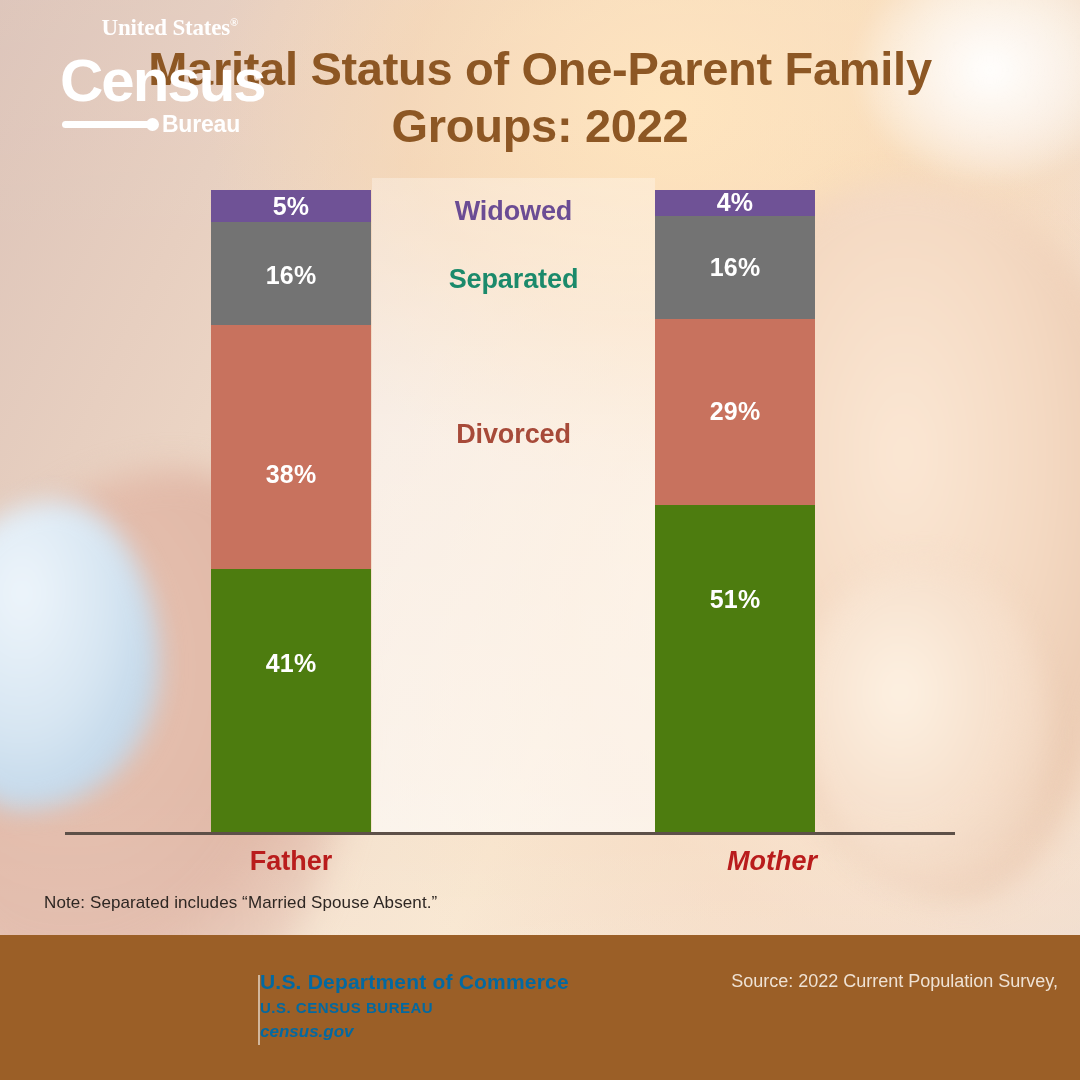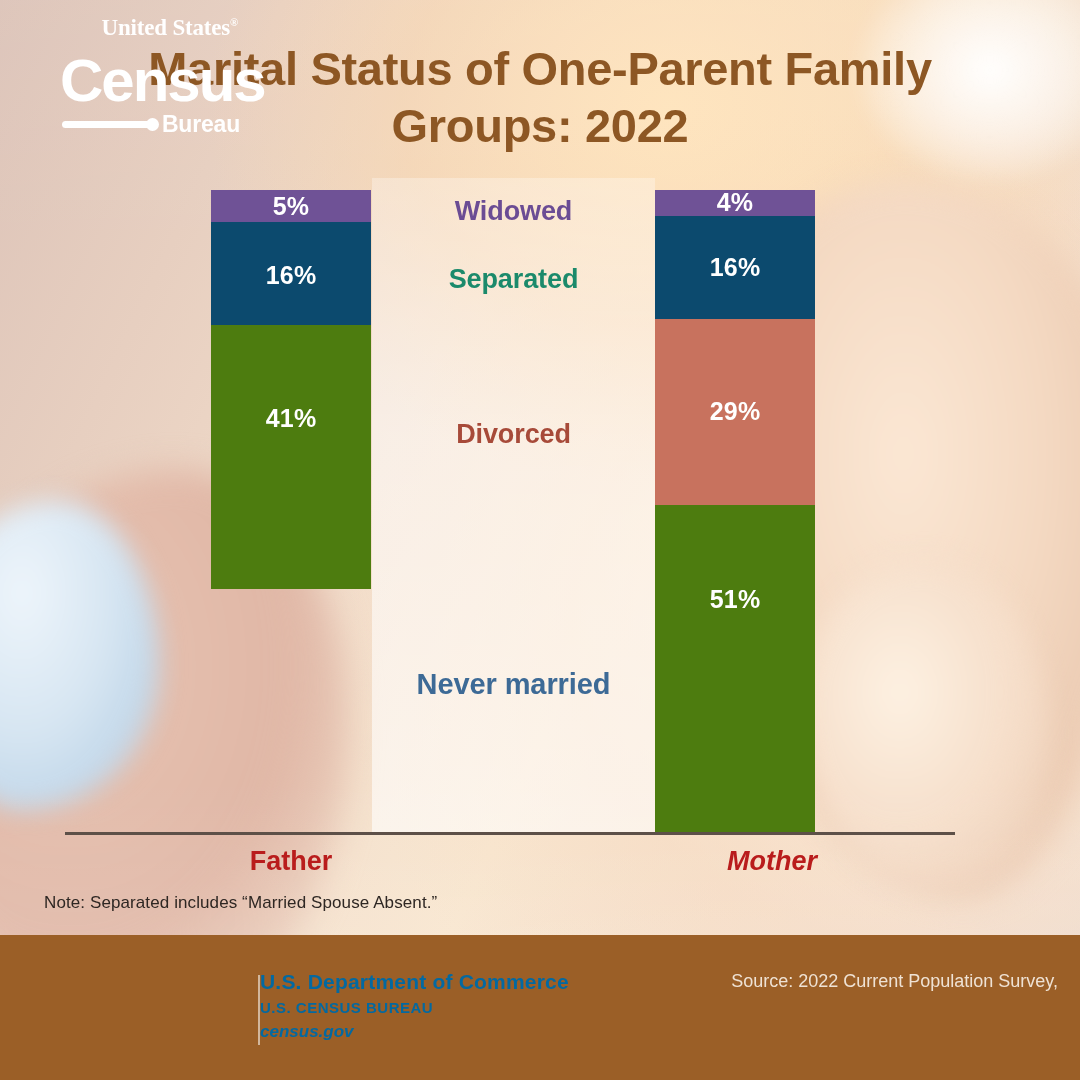--- a/index.html
+++ b/index.html
@@ -133,21 +133,21 @@
     position: relative;
     display: flex;
     align-items: center;
     justify-content: center;
     color: #ffffff;
     font-weight: 700;
     font-size: 25px;
     letter-spacing: 0.2px;
   }
   .seg-widowed  { background: #6f5296; }
-  .seg-separated{ background: #0c4a6e; }
+  .seg-separated{ background: #737373; }
   .seg-divorced { background: #c8725e; }
   .seg-never    { background: #4d7c0f; }
 
   
   .seg-divorced .seg-val { position: relative; top: 27px; }
   .bar-mother .seg-divorced .seg-val { top: 0px; }
   .seg-never .seg-val { position: relative; top: -38px; }
   .bar-mother .seg-never .seg-val { top: -70px; }
   .bar-father .seg-separated .seg-val { position: relative; top: 2px; }
 
@@ -310,20 +310,23 @@
 
     <div class="legend-panel"></div>
 
     <div class="bar bar-father">
       <div class="seg seg-widowed" style="height:5%">
         <span class="seg-val">5%</span>
       </div>
       <div class="seg seg-separated" style="height:16%">
         <span class="seg-val">16%</span>
       </div>
+      <div class="seg seg-divorced" style="height:38%">
+        <span class="seg-val">38%</span>
+      </div>
       <div class="seg seg-never" style="height:41%">
         <span class="seg-val">41%</span>
       </div>
     </div>
 
     <div class="bar bar-mother">
       <div class="seg seg-widowed" style="height:4%">
         <span class="seg-val">4%</span>
       </div>
       <div class="seg seg-separated" style="height:16%">
@@ -333,21 +336,20 @@
         <span class="seg-val">29%</span>
       </div>
       <div class="seg seg-never" style="height:51%">
         <span class="seg-val">51%</span>
       </div>
     </div>
 
     <div class="legend-item lg-widowed">Widowed</div>
     <div class="legend-item lg-separated">Separated</div>
     <div class="legend-item lg-divorced">Divorced</div>
-    <div class="legend-item lg-never">Never married</div>
 
     <div class="axis-line"></div>
     <div class="cat-label cat-father">Father</div>
     <div class="cat-label cat-mother">Mother</div>
   </div>
 
   <div class="note">Note: Separated includes “Married Spouse Absent.”</div>
 
   <div class="footer"></div>
 

